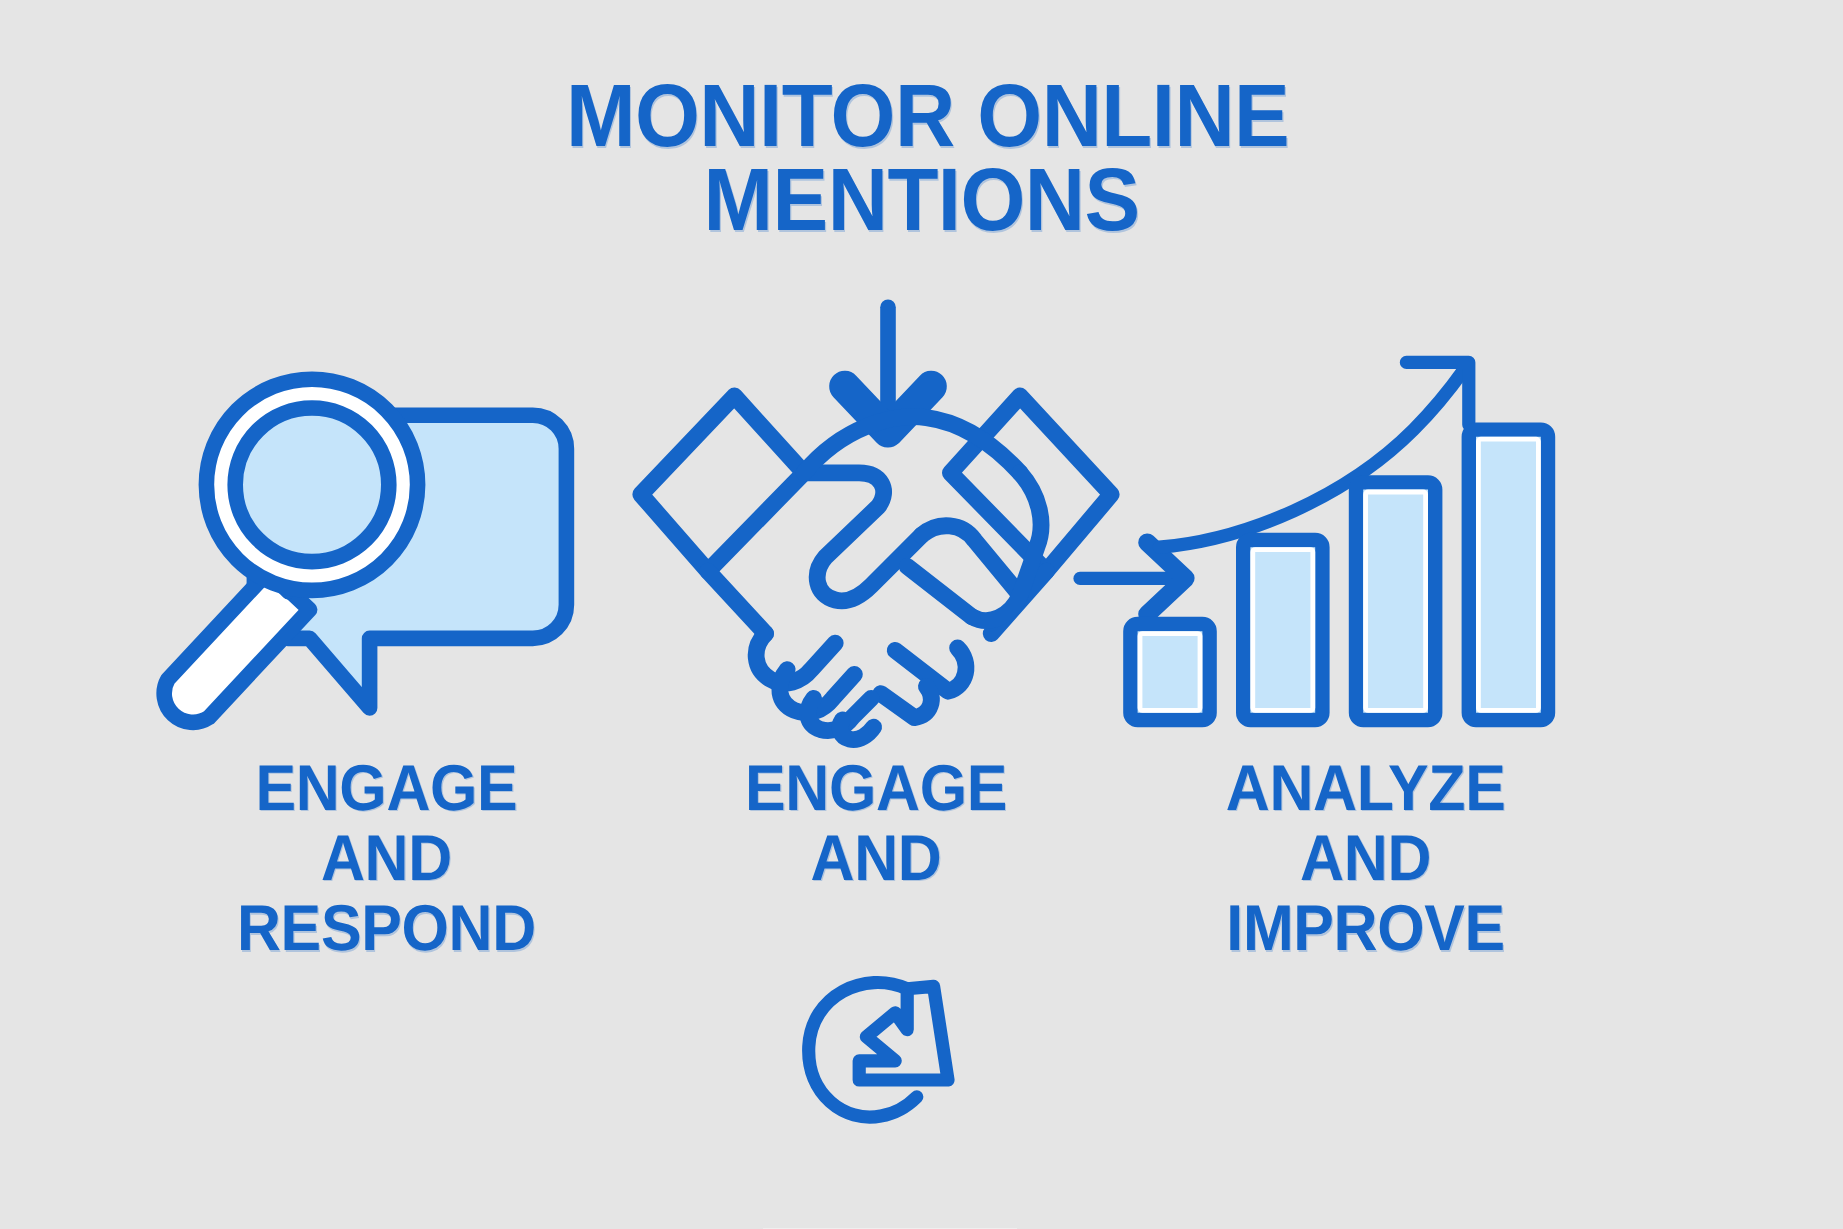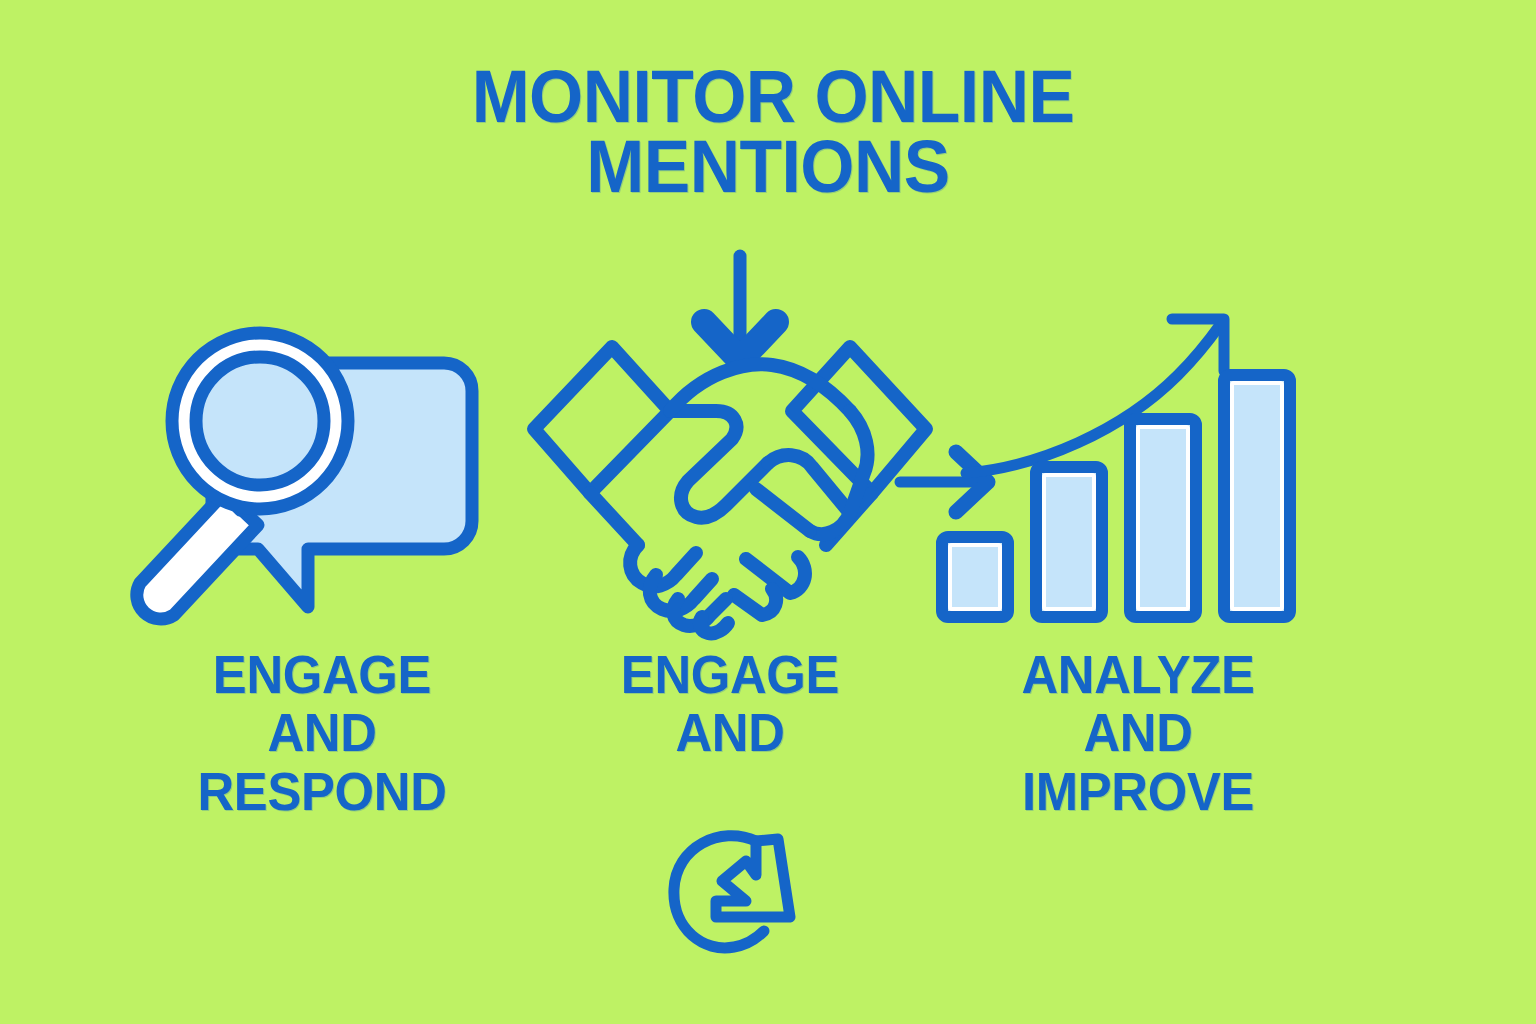--- a/index.html
+++ b/index.html
@@ -14,21 +14,21 @@
     height: 1024px;
     overflow: hidden;
     font-family: "Liberation Sans", "DejaVu Sans", sans-serif;
     position: relative;
   }
 
   #canvas {
     position: relative;
     width: 1536px;
     height: 1024px;
-    background: #bef264;
+    background: #e5e5e5;
   }
 
   
   .title-block {
     position: absolute;
     left: 0;
     top: 62px;
     width: 1536px;
     text-align: center;
     pointer-events: none;
@@ -44,21 +44,21 @@
     text-transform: uppercase;
     transform: scaleX(0.94);
     text-shadow: 1px 1px 0 rgba(21,101,200,0.25);
   }
   .title-line-1 { margin-left: 10px; }
   .title-line-2 { margin-left: 0px; }
 
   
   .column {
     position: absolute;
-    top: 307px;
+    top: 290px;
     width: 420px;
     height: 700px;
   }
   #col-left   { left: 112px; }
   #col-mid    { left: 520px; }
   #col-right  { left: 928px; }
 
   .icon-slot {
     position: relative;
     width: 420px;

